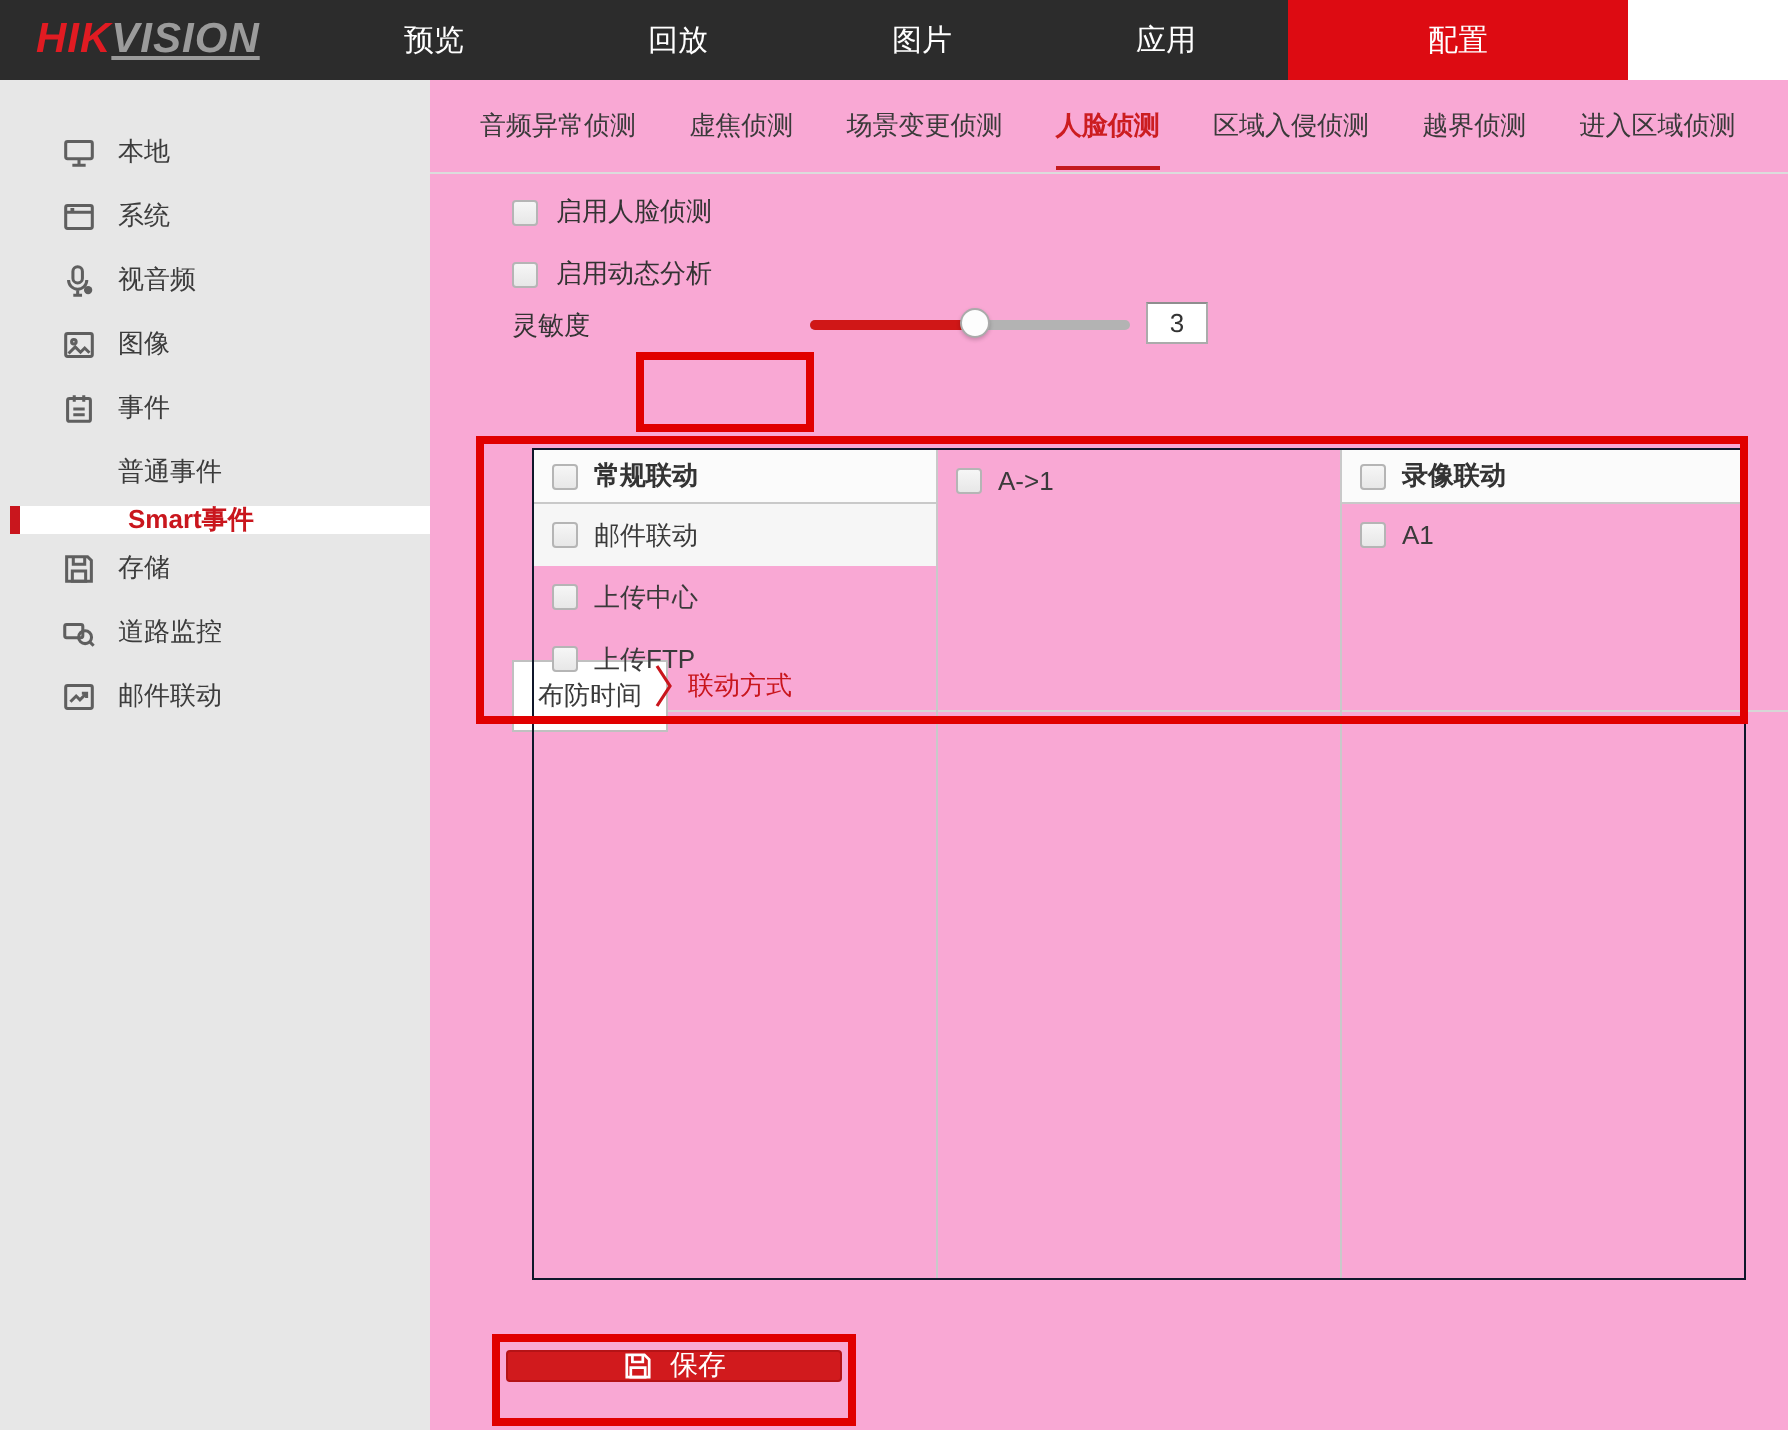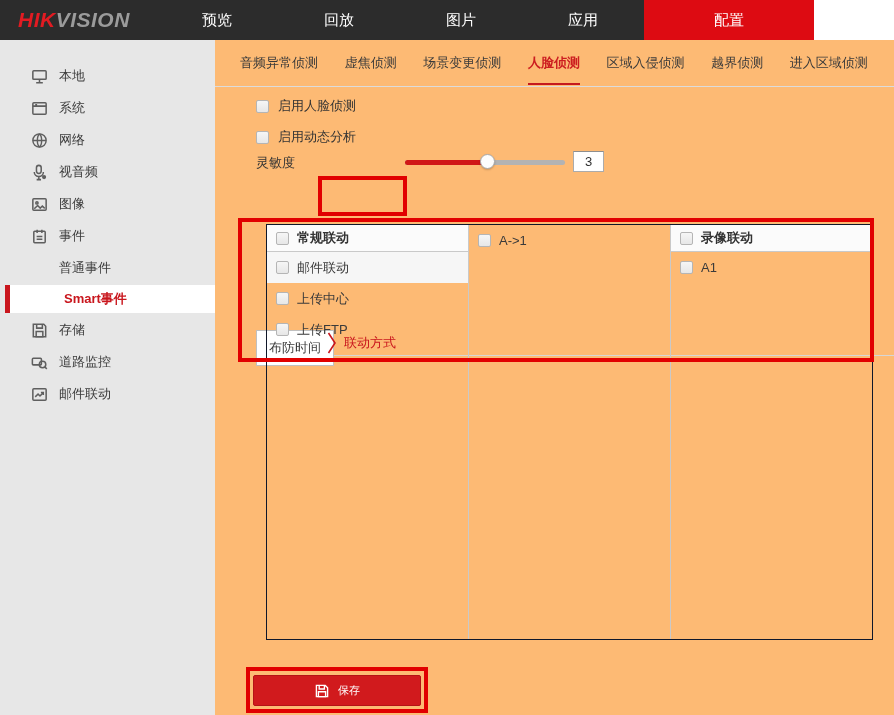--- a/index.html
+++ b/index.html
@@ -4,35 +4,35 @@
 <style>
   * { margin:0; padding:0; box-sizing:border-box; }
   html,body { width:894px; height:715px; }
   body { font-family:"Liberation Sans","DejaVu Sans",sans-serif; font-size:13px; color:#333; background:#fff; }
   #page { position:relative; width:894px; height:715px; overflow:hidden; background:#fff; }
 
   
   .topbar { position:absolute; left:0; top:0; width:814px; height:40px; background:#2c2c2c; display:flex; align-items:stretch; }
   .logo { width:200px; display:flex; align-items:center; padding-left:18px; font-style:italic; font-weight:bold; font-size:21px; letter-spacing:.5px; }
   .logo .hik { color:#e11b22; }
-  .logo .vision { color:#9b9b9b; }
+  .logo .vision { color:#9b9b9b;text-decoration:underline; }
   .topnav { display:flex; }
   .topnav-item { width:122px; color:#fff; font-size:15px; display:flex; align-items:center; justify-content:center; cursor:pointer; }
   .topnav-item.cfg { width:170px; background:#dd0b12; margin-left:0; }
 
   
   .sidebar { position:absolute; left:0; top:40px; width:215px; height:675px; background:#e7e7e7; padding-top:20px; }
   .side-item { height:32px; display:flex; align-items:center; padding-left:30px; cursor:pointer; color:#3c3c3c; }
   .side-item .icn { width:19px; height:19px; margin-right:10px; flex:0 0 auto; display:flex; }
   .side-item.sub { padding-left:59px; }
-  .side-item.active { background:#fff; margin-left:5px; padding-left:54px; border-left:5px solid #c9161d; color:#c9161d; font-weight:bold; height:28px; margin-top:1px; margin-bottom:1px; }
+  .side-item.active { background:#fff; margin-left:5px; padding-left:54px; border-left:5px solid #c9161d; color:#c9161d; font-weight:bold; height:14px; margin-top:1px; margin-bottom:1px; }
   .side-item span.lbl { white-space:nowrap; }
 
   
-  .main { position:absolute; left:215px; top:40px; width:679px; height:675px; background:#fdba74; overflow:hidden; }
+  .main { position:absolute; left:215px; top:40px; width:679px; height:675px; background:#f9a8d4; overflow:hidden; }
 
   .tabstrip { position:absolute; left:0; top:0; width:679px; height:47px; border-bottom:1px solid #dcdcdc; white-space:nowrap; overflow:hidden; }
   .tab { display:inline-block; height:45px; line-height:45px; margin-right:23px; border-bottom:2px solid transparent; cursor:pointer; color:#3a3a3a; }
   .tab:first-child { margin-left:25px; }
   .tab.active { color:#cc1d20; font-weight:bold; border-bottom-color:#c41a1f; }
 
   .cb { width:13px; height:13px; border:1px solid #b5b5b5; border-radius:2px; background:linear-gradient(#f6f6f6,#e7e7e7); flex:0 0 auto; cursor:pointer; }
   .cbrow { position:absolute; display:flex; align-items:center; gap:9px; }
   .cbrow1 { left:41px; top:57px; }
   .cbrow2 { left:41px; top:88px; }
@@ -52,21 +52,21 @@
 
   
   .ltable { position:absolute; left:51px; top:184px; width:607px; height:416px; border:1px solid #0f172a; display:flex; }
   .lcol { flex:1 1 0; display:flex; flex-direction:column; }
   .lcol + .lcol { border-left:1px solid #c9c9c9; }
   .lhead { height:27px; display:flex; align-items:center; gap:8px; padding-left:9px; font-weight:bold; border-bottom:1px solid #c9c9c9; background:#fbfbfb; }
   .lrow { height:31px; display:flex; align-items:center; gap:8px; padding-left:9px; color:#3a3a3a; }
   .lrow.shade { background:#f6f6f6; }
 
   
-  .save-btn { position:absolute; left:38px; top:635px; width:168px; height:31px; background:#d11a1d; border:1px solid #b51316; border-radius:2px; color:#fff; display:flex; align-items:center; justify-content:center; gap:8px; font-size:11px; cursor:pointer; }
+  .save-btn { position:absolute; left:38px; top:635px; width:168px; height:16px; background:#d11a1d; border:1px solid #b51316; border-radius:2px; color:#fff; display:flex; align-items:center; justify-content:center; gap:8px; font-size:14px; cursor:pointer; }
 
   
   .anno { position:absolute; border:4px solid #e10000; pointer-events:none; }
   .anno-linkage { left:103px; top:136px; width:89px; height:40px; }
   .anno-table { left:23px; top:178px; width:636px; height:144px; }
   .anno-save { left:31px; top:627px; width:182px; height:46px; }
 
   svg { display:block; }
 </style>
 </head>
@@ -99,29 +99,20 @@
       <span class="lbl">本地</span>
     </div>
     <div class="side-item">
       <span class="icn">
           <svg width="19" height="19" viewBox="0 0 20 20" fill="none" stroke="#5f5f5f" stroke-width="1.6">
             <rect x="3" y="4" width="14" height="12" rx="1"></rect>
             <path d="M3 7.5h14M5.5 6h2"></path>
           </svg>
         </span>
       <span class="lbl">系统</span>
-    </div>
-    <div class="side-item">
-      <span class="icn">
-          <svg width="19" height="19" viewBox="0 0 20 20" fill="none" stroke="#5f5f5f" stroke-width="1.5">
-            <circle cx="10" cy="10" r="7"></circle>
-            <path d="M3 10h14M10 3c3 2.6 3 11.4 0 14M10 3c-3 2.6-3 11.4 0 14"></path>
-          </svg>
-        </span>
-      <span class="lbl">网络</span>
     </div>
     <div class="side-item">
       <span class="icn">
           <svg width="19" height="19" viewBox="0 0 20 20" fill="none" stroke="#5f5f5f" stroke-width="1.6">
             <rect x="6.8" y="2.5" width="5" height="8.5" rx="2.5"></rect>
             <path d="M4.5 9.5a4.8 4.8 0 0 0 9.6 0M9.3 14.5v3M7 17.5h4.6"></path>
             <circle cx="14.8" cy="14.8" r="2.2" fill="#5f5f5f" stroke="none"></circle>
           </svg>
         </span>
       <span class="lbl">视音频</span>

